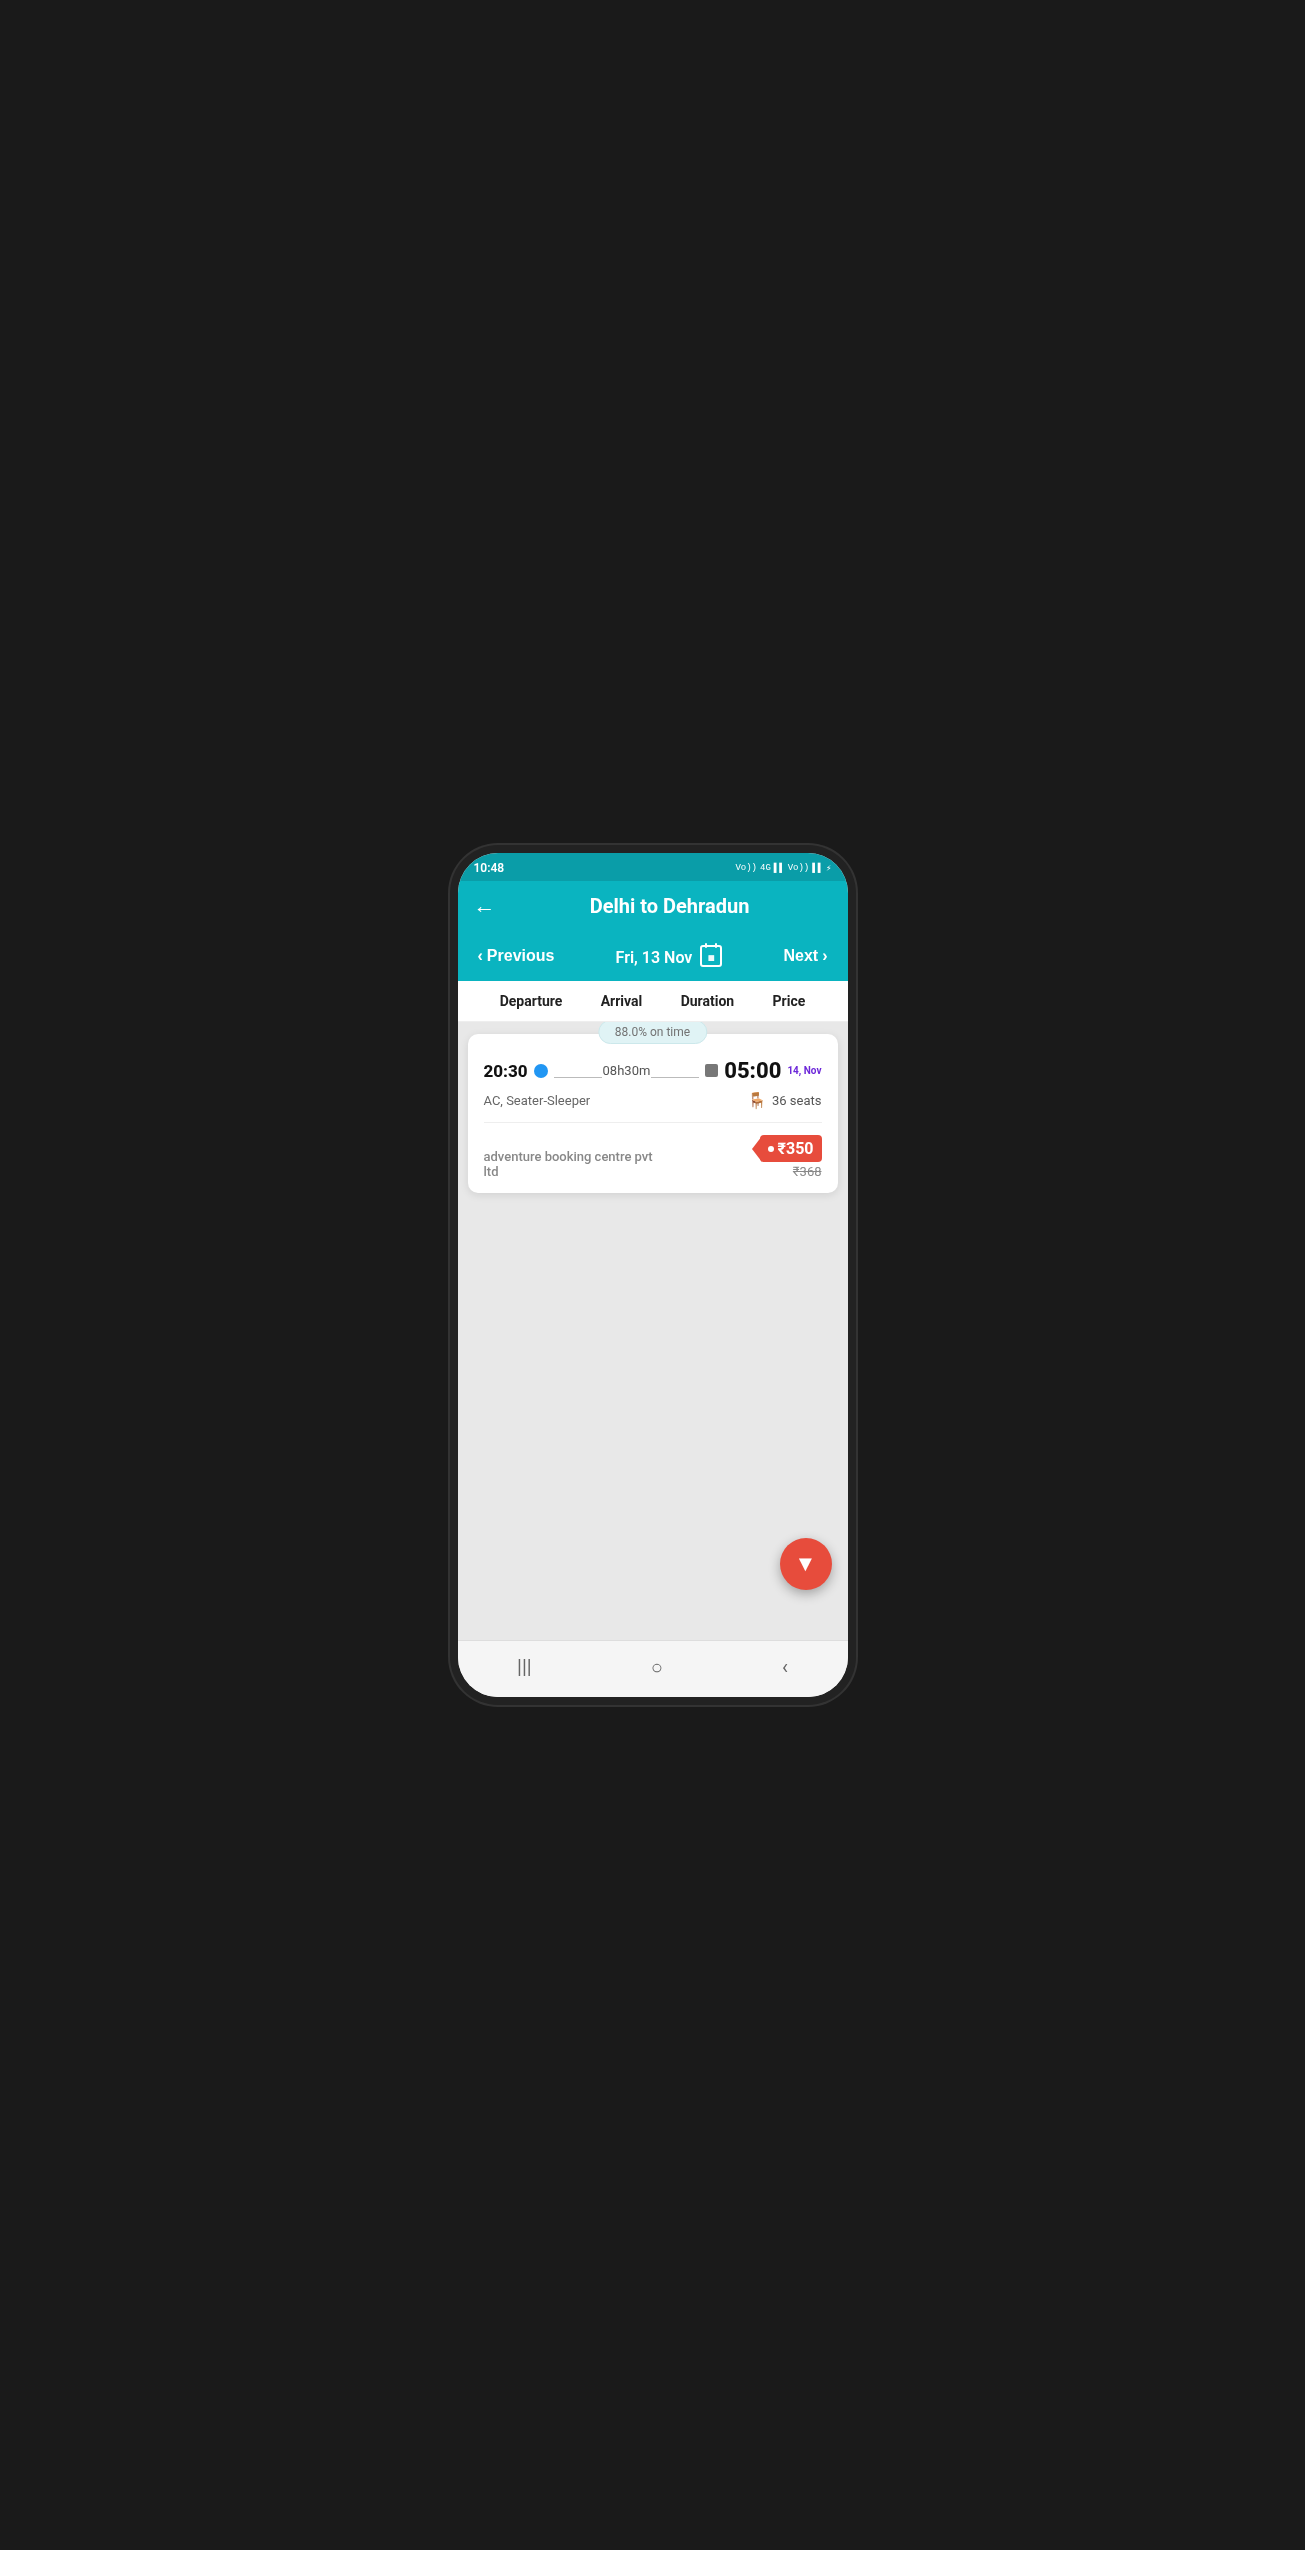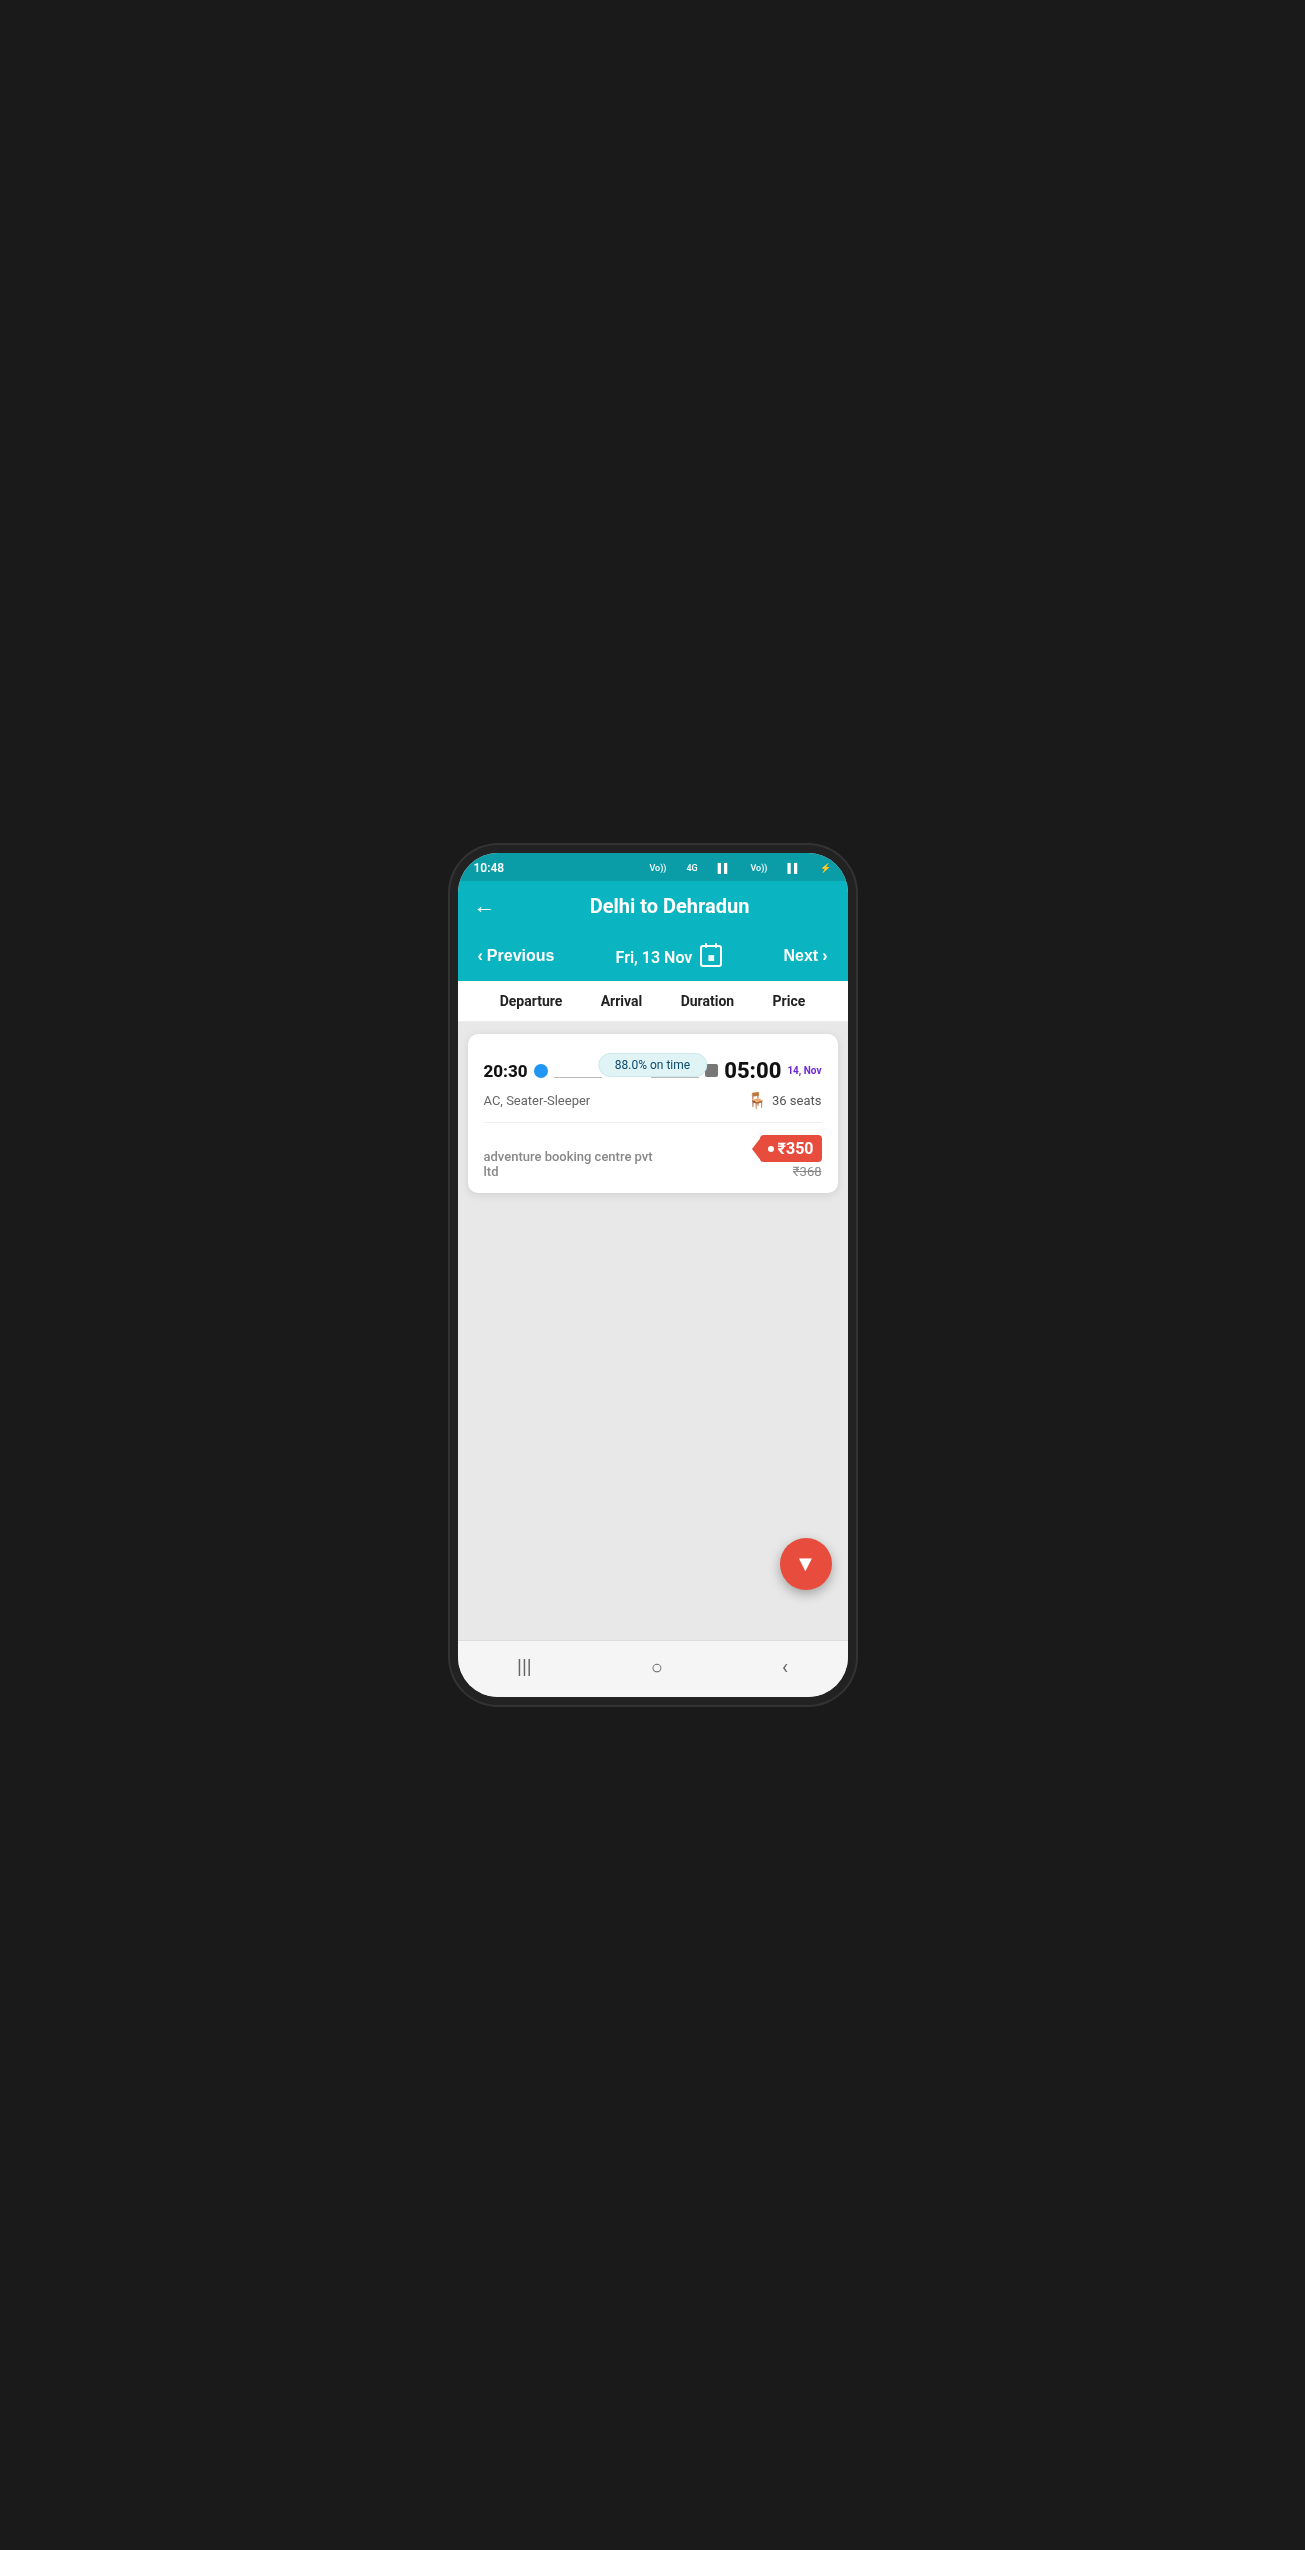--- a/index.html
+++ b/index.html
@@ -36,22 +36,23 @@
     }
 
     .status-time {
       color: white;
       font-size: 12px;
       font-weight: 600;
     }
 
     .status-icons {
       display: flex;
-      align-items: flex-end;
-      gap: 20px;
+      align-items: flex-start;
+      gap: 3px;
+      font-family: Liberation Mono, monospace;
     }
 
     .status-icon-text {
       color: white;
       font-size: 9px;
       font-weight: 500;
     }
 
     
     .top-nav {
@@ -185,24 +186,23 @@
 
     .on-time-badge {
       position: absolute;
       top: -14px;
       left: 50%;
       transform: translateX(-50%);
       background: #e0f3f5;
       border-radius: 20px;
       padding: 4px 16px;
       font-size: 12px;
-      color: #0c4a6e;
+      color: #737373;
       white-space: nowrap;
       border: 1px solid #cce8eb;
-      margin-top: 33px;
     }
 
     .card-top {
       padding: 24px 16px 12px;
     }
 
     .route-info {
       display: flex;
       align-items: center;
       gap: 6px;

